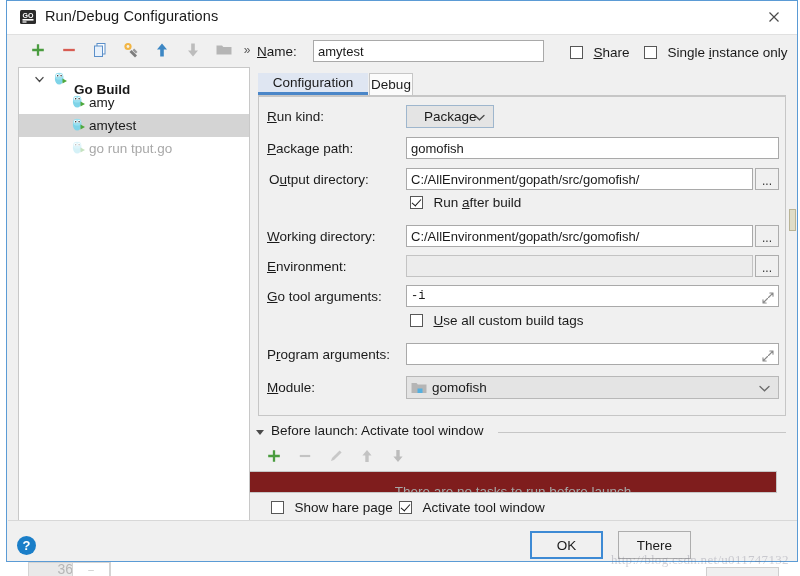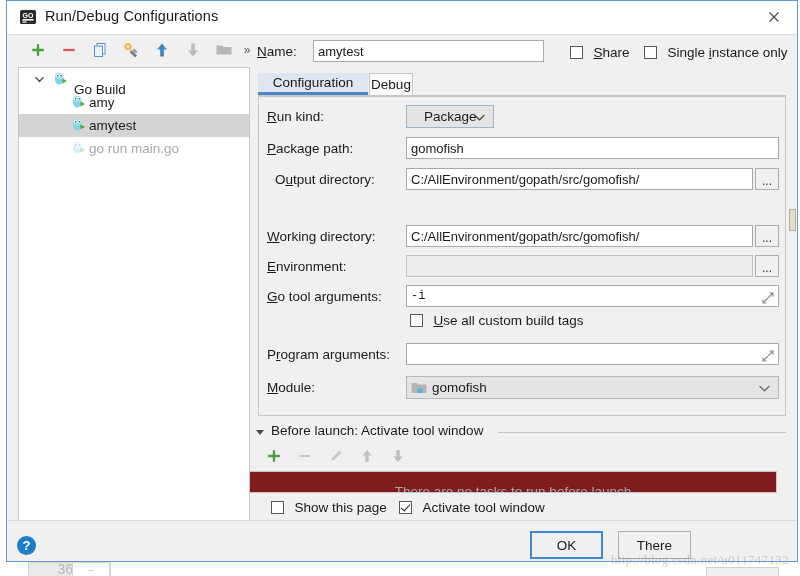--- a/index.html
+++ b/index.html
@@ -148,21 +148,21 @@
     display: flex; align-items: center; justify-content: center;
   }
   .tree-icon {
     position: absolute; width: 16px; height: 16px;
   }
   .tree-label {
     position: absolute;
     font-size: 13.5px; color: #1a1a1a;
     white-space: nowrap;
   }
-  .tree-label.bold { font-weight: normal; margin-top: 20px; }
+  .tree-label.bold { font-weight: bold; margin-top: 20px; }
   .tree-label.dim { color: #a8a8a8; }
 
   
   .right-panel {
     position: absolute; left: 251px; top: 66px;
     width: 436px; height: 350px;
   }
   .tabstrip {
     position: absolute; left: 0; top: 6px;
     width: 528px; height: 22px;
@@ -495,21 +495,21 @@
           <svg width="16" height="16" viewBox="0 0 16 16" opacity="0.32">
             <ellipse cx="6.2" cy="8" rx="4.3" ry="5.6" fill="#7fd4e8"></ellipse>
             <ellipse cx="6.2" cy="5.2" rx="4.1" ry="3.4" fill="#9ae0f0"></ellipse>
             <circle cx="4.5" cy="4.6" r="1.5" fill="#fff"></circle>
               <circle cx="7.9" cy="4.6" r="1.5" fill="#fff"></circle>
             <circle cx="4.7" cy="4.7" r="0.7" fill="#1a1a1a"></circle>
               <circle cx="8.1" cy="4.7" r="0.7" fill="#1a1a1a"></circle>
             <path d="M9.5 7.5 L14 10 L9.5 12.5 Z" fill="#4fa83c"></path>
           </svg>
         </span>
-        <span class="tree-label dim" style="left:70px">go run main.go</span>
+        <span class="tree-label dim" style="left:70px">go run tput.go</span>
       </div>
 
     </div>
 
     <div class="right-panel">
 
       <div class="tabstrip">
         <div class="tab active" style="left:0px;width:110px">
           <span>Configuration</span>
         </div>
@@ -526,24 +526,28 @@
           <span class="chev">
             <svg width="11" height="8" viewBox="0 0 11 8">
               <path d="M1 2 L5.5 6.3 L10 2" stroke="#4a4a4a" stroke-width="1.3" fill="none" stroke-linecap="round"></path>
             </svg>
           </span>
         </div>
 
         <div class="f-label" style="left:8px; top:44px"><u>P</u>ackage path:</div>
         <input class="f-input" style="left: 147px; top: 40px; width: 373px;" readonly="" value="gomofish">
 
-        <div class="f-label" style="left:16px; top:75px">O<u>u</u>tput directory:</div>
+        <div class="f-label" style="left:10px; top:75px">O<u>u</u>tput directory:</div>
         <input class="f-input" style="left: 147px; top: 71px; width: 347px;" readonly="" value="C:/AllEnvironment/gopath/src/gomofish/">
         <div class="ellipsis-btn" style="left:496px; top:71px">...</div>
 
+        <div style="position:absolute; left:151px; top:96px">
+          <span class="cbox checked"></span>
+          <span class="cb-label">Run <u>a</u>fter build</span>
+        </div>
 
         <div class="f-label" style="left:8px; top:132px"><u>W</u>orking directory:</div>
         <input class="f-input" style="left: 147px; top: 128px; width: 347px;" readonly="" value="C:/AllEnvironment/gopath/src/gomofish/">
         <div class="ellipsis-btn" style="left:496px; top:128px">...</div>
 
         <div class="f-label" style="left:8px; top:162px"><u>E</u>nvironment:</div>
         <input class="f-input disabled" style="left: 147px; top: 158px; width: 347px;" readonly="" value="">
         <div class="ellipsis-btn" style="left:496px; top:158px">...</div>
 
         <div class="f-label" style="left:8px; top:192px"><u>G</u>o tool arguments:</div>
@@ -623,21 +627,21 @@
         </svg>
       </span>
     </div>
 
     <div class="bl-listbox">
       <span class="bl-empty">There are no tasks to run before launch</span>
     </div>
 
     <div class="bottom-checks" style="left:264px">
       <span class="cbox"></span>
-      <span class="cb-label">Show this page</span>
+      <span class="cb-label">Show hare page</span>
     </div>
     <div class="bottom-checks" style="left:392px">
       <span class="cbox checked"></span>
       <span class="cb-label">Activate tool window</span>
     </div>
 
     <div class="footer-sep"></div>
     <div class="help-btn">?</div>
 
     <div class="dlg-btn default" style="left:523px; width:73px">OK</div>

